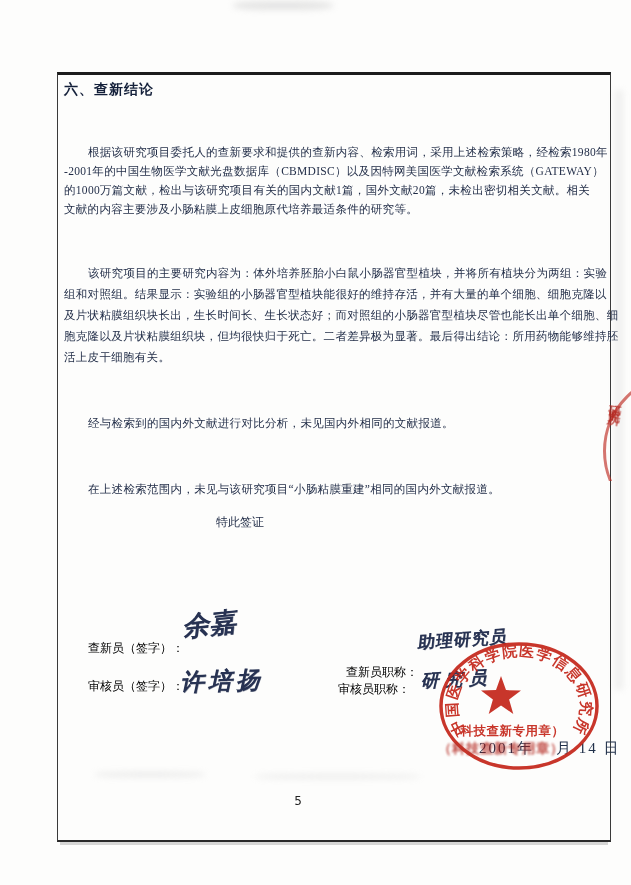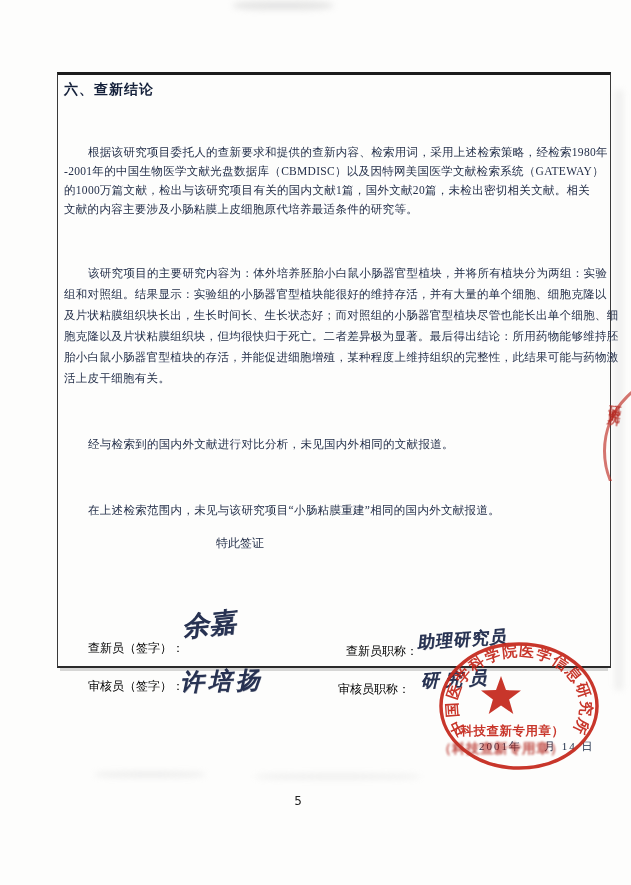--- a/index.html
+++ b/index.html
@@ -6,21 +6,21 @@
     margin: 0; padding: 0;
     width: 631px; height: 885px;
     overflow: hidden;
     background: #fdfdfc;
     font-family: "Liberation Serif", "DejaVu Serif", serif;
   }
   .page { position: relative; width: 631px; height: 885px; background: #fdfdfc; }
 
   .doc-box {
     position: absolute; left: 57px; top: 72px;
-    width: 554px; height: 596px;
+    width: 554px; height: 770px;
     border: 1.5px solid #3a3a3a;
     border-top: 3px solid #1c1c1c;
     border-bottom: 2px solid #2a2a2a;
     box-shadow: 0 6px 0 -3px rgba(140,140,140,0.35);
     box-sizing: border-box;
     background: transparent;
   }
   .content { padding: 6px 4px 0 6px; color: #1d2840; }
   .sec-title {
     font-size: 14px; font-weight: bold; color: #14203a;
@@ -50,21 +50,21 @@
   .hand-title-1 { font-size: 17px; letter-spacing: 1px; transform: rotate(-4deg) skewX(-10deg); }
   .hand-title-2 { font-size: 18px; letter-spacing: 6px; transform: rotate(-3deg) skewX(-16deg); }
 
   .seal-svg { position: absolute; left: 343px; top: 513px; width: 260px; height: 230px; opacity: 0.93; }
   .seal-arc-text { font-family: "Liberation Serif", serif; font-size: 15px; font-weight: bold; letter-spacing: 1.5px; }
   .seal-inner { font-size: 12.5px; font-weight: bold; letter-spacing: 0.5px; }
   .seal-smudge { font-size: 13.5px; font-weight: bold; letter-spacing: 0.5px; filter: blur(1.1px); opacity: 0.85; }
 
   .date-line {
     position: absolute; left: 421px; top: 664px;
-    font-size: 11px; color: #20304a; letter-spacing: 2px; white-space: nowrap;
+    font-size: 15px; color: #20304a; letter-spacing: 2px; white-space: nowrap;
   }
   .date-gap { display: inline-block; width: 22px; }
 
   .edge-seal {
     position: absolute; left: 533px; top: 294px;
     width: 48px; height: 112px; overflow: hidden; pointer-events: none;
   }
   .edge-seal .ring {
     position: absolute; left: 12px; top: 4px;
     width: 150px; height: 150px; border-radius: 50%;
@@ -106,21 +106,20 @@
         <div class="line">-2001年的中国生物医学文献光盘数据库（CBMDISC）以及因特网美国医学文献检索系统（GATEWAY）</div>
         <div class="line">的1000万篇文献，检出与该研究项目有关的国内文献1篇，国外文献20篇，未检出密切相关文献。相关</div>
         <div class="line">文献的内容主要涉及小肠粘膜上皮细胞原代培养最适条件的研究等。</div>
       </div>
 
       <div class="p2">
         <div class="line indent">该研究项目的主要研究内容为：体外培养胚胎小白鼠小肠器官型植块，并将所有植块分为两组：实验</div>
         <div class="line">组和对照组。结果显示：实验组的小肠器官型植块能很好的维持存活，并有大量的单个细胞、细胞克隆以</div>
         <div class="line">及片状粘膜组织块长出，生长时间长、生长状态好；而对照组的小肠器官型植块尽管也能长出单个细胞、细</div>
         <div class="line">胞克隆以及片状粘膜组织块，但均很快归于死亡。二者差异极为显著。最后得出结论：所用药物能够维持胚</div>
-        <div class="line">胎小白鼠小肠器官型植块的存活，并能促进细胞增殖，某种程度上维持组织的完整性，此结果可能与药物激</div>
         <div class="line">活上皮干细胞有关。</div>
       </div>
 
       <div class="p3">
         <div class="line indent">经与检索到的国内外文献进行对比分析，未见国内外相同的文献报道。</div>
       </div>
       <div class="p4">
         <div class="line indent">在上述检索范围内，未见与该研究项目“小肠粘膜重建”相同的国内外文献报道。</div>
       </div>
 
@@ -130,21 +129,21 @@
     <div class="abs sig-label" style="left:30px; top:565px;">查新员（签字）：</div>
     <div class="abs" style="left:126px; top:531px;">
       <span class="hand hand-sig-1">余嘉</span>
     </div>
 
     <div class="abs sig-label" style="left:30px; top:603px;">审核员（签字）：</div>
     <div class="abs" style="left:124px; top:590px;">
       <span class="hand hand-sig-2">许培扬</span>
     </div>
 
-    <div class="abs sig-label" style="left:288px; top:568px;">查新员职称：</div>
+    <div class="abs sig-label" style="left:288px; top:589px;">查新员职称：</div>
     <div class="abs" style="left:360px; top:553px;">
       <span class="hand hand-title-1">助理研究员</span>
     </div>
 
     <div class="abs sig-label" style="left:280px; top:606px;">审核员职称：</div>
     <div class="abs" style="left:364px; top:592px;">
       <span class="hand hand-title-2">研究员</span>
     </div>
 
     <div class="date-line">

